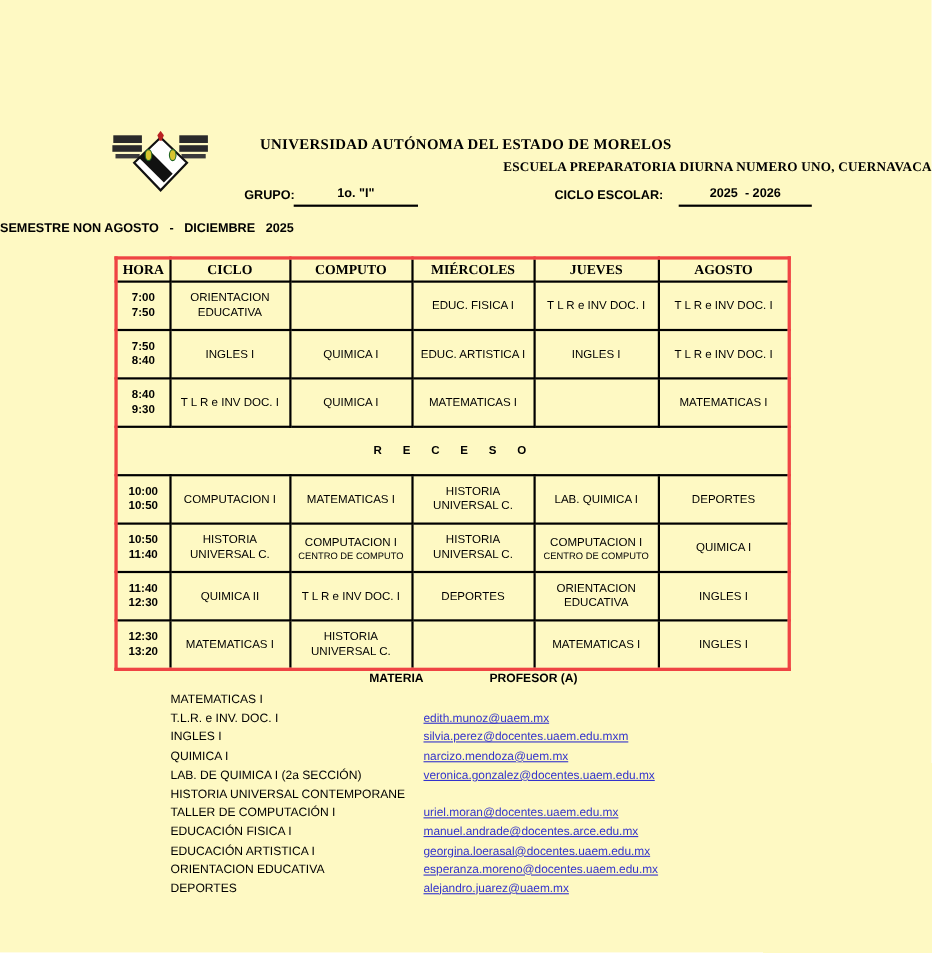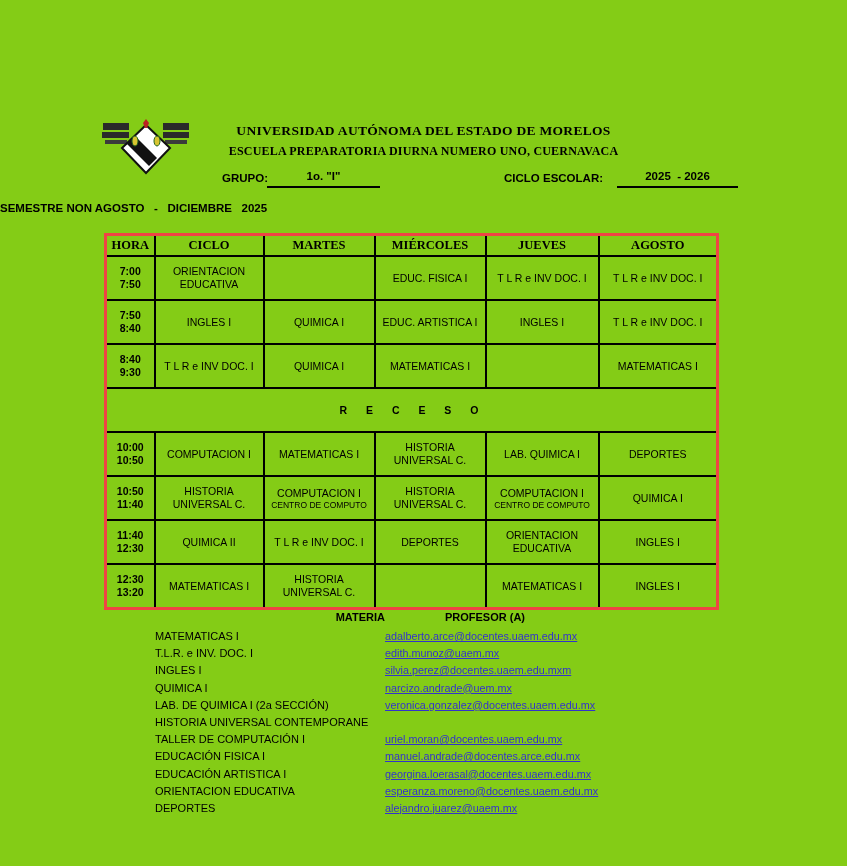--- a/index.html
+++ b/index.html
@@ -1,23 +1,23 @@
 <!DOCTYPE html>
 <html><head>
 <meta charset="utf-8">
 <style>
   html,body{margin:0;padding:0;background:#fff;}
-  .page{position:relative;width:847px;height:866px;background:#84cc16;overflow:hidden;
+  .page{position:relative;width:847px;height:866px;background:#fef9c3;overflow:hidden;
         font-family:"Liberation Sans",sans-serif;color:#000;}
 
   
   .logo{position:absolute;left:102px;top:119px;width:88px;height:58px;}
   .uni-title{position:absolute;left:0;top:123px;width:847px;text-align:center;
              font-family:"Liberation Serif",serif;font-weight:bold;font-size:13.5px;letter-spacing:.3px;}
-  .school-title{position:absolute;left:0;top:144px;width:847px;text-align:center;
+  .school-title{position:absolute;left:0;top:144px;width:847px;text-align:right;
              font-family:"Liberation Serif",serif;font-weight:bold;font-size:12px;letter-spacing:.2px;}
 
   .field-label{position:absolute;top:172px;font-weight:bold;font-size:11.5px;}
   .lbl-grupo{left:222px;}
   .lbl-ciclo{left:504px;}
   .field-line{position:absolute;top:168px;height:18px;border-bottom:2px solid #000;
               text-align:center;font-weight:bold;font-size:11.5px;line-height:16px;white-space:pre;}
   .line-grupo{left:267px;width:113px;}
   .line-ciclo{left:617px;width:121px;}
 
@@ -87,21 +87,21 @@
         <col style="width:109px">
         <col style="width:111px">
       <col style="width:111px">
         <col style="width:113px">
         <col style="width:119px">
     </colgroup>
     <tbody id="schedule-body">
         <tr>
           <th>HORA</th>
           <th>CICLO</th>
-          <th>MARTES</th>
+          <th>COMPUTO</th>
           <th>MIÉRCOLES</th>
           <th>JUEVES</th>
           <th>AGOSTO</th>
         </tr>
         <tr>
           <td class="time">
             <div>7:00</div>
             <div>7:50</div>
           </td>
           <td>
@@ -255,33 +255,32 @@
   </table>
 
   <div class="faculty">
     <div class="fac-head">
       <span class="materia">MATERIA</span>
       <span class="profesor">PROFESOR (A)</span>
     </div>
     <div id="faculty-rows">
         <div class="fac-row">
           <span class="subject">MATEMATICAS I</span>
-          <a class="email" href="mailto:adalberto.arce@docentes.uaem.edu.mx" style="color: rgb(51, 51, 204);">adalberto.arce@docentes.uaem.edu.mx</a>
         </div>
         <div class="fac-row">
           <span class="subject">T.L.R. e INV. DOC. I</span>
           <a class="email" href="mailto:edith.munoz@uaem.mx" style="color: rgb(51, 51, 204);">edith.munoz@uaem.mx</a>
         </div>
         <div class="fac-row">
           <span class="subject">INGLES I</span>
           <a class="email" href="mailto:silvia.perez@docentes.uaem.edu.mxm" style="color: rgb(51, 51, 204);">silvia.perez@docentes.uaem.edu.mxm</a>
         </div>
         <div class="fac-row">
           <span class="subject">QUIMICA I</span>
-          <a class="email" href="mailto:narcizo.mendoza@uem.mx" style="color: rgb(51, 51, 204);">narcizo.andrade@uem.mx</a>
+          <a class="email" href="mailto:narcizo.mendoza@uem.mx" style="color: rgb(51, 51, 204);">narcizo.mendoza@uem.mx</a>
         </div>
         <div class="fac-row">
           <span class="subject">LAB. DE QUIMICA I (2a SECCIÓN)</span>
           <a class="email" href="mailto:veronica.gonzalez@docentes.uaem.edu.mx" style="color: rgb(51, 51, 204);">veronica.gonzalez@docentes.uaem.edu.mx</a>
         </div>
         <div class="fac-row">
           <span class="subject">HISTORIA UNIVERSAL CONTEMPORANE</span>
         </div>
         <div class="fac-row">
           <span class="subject">TALLER DE COMPUTACIÓN I</span>

